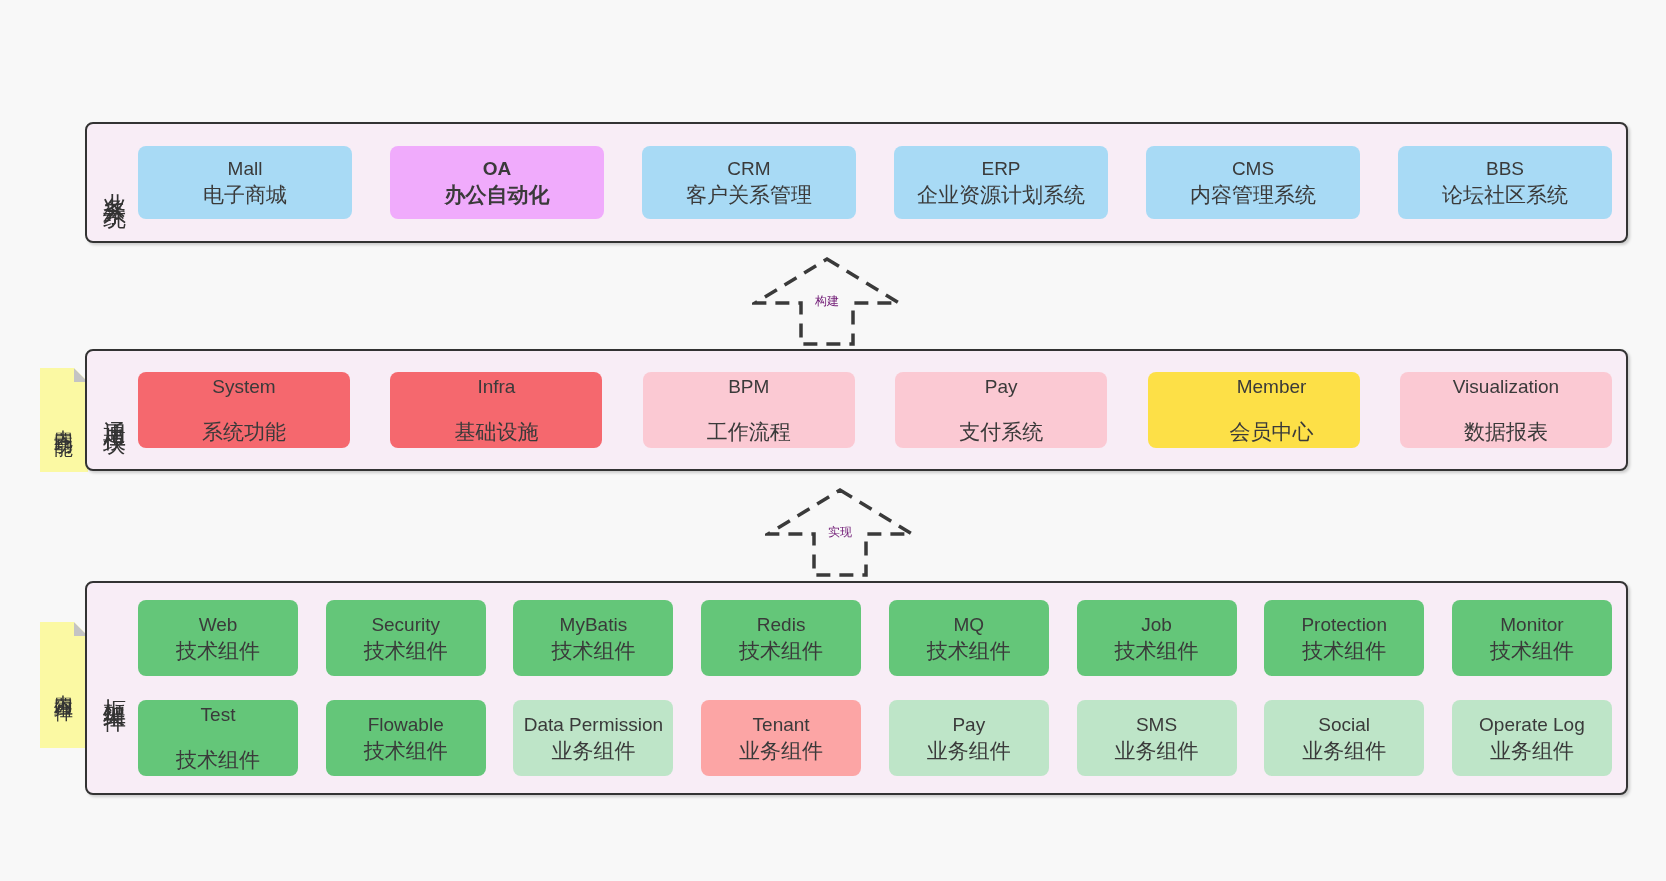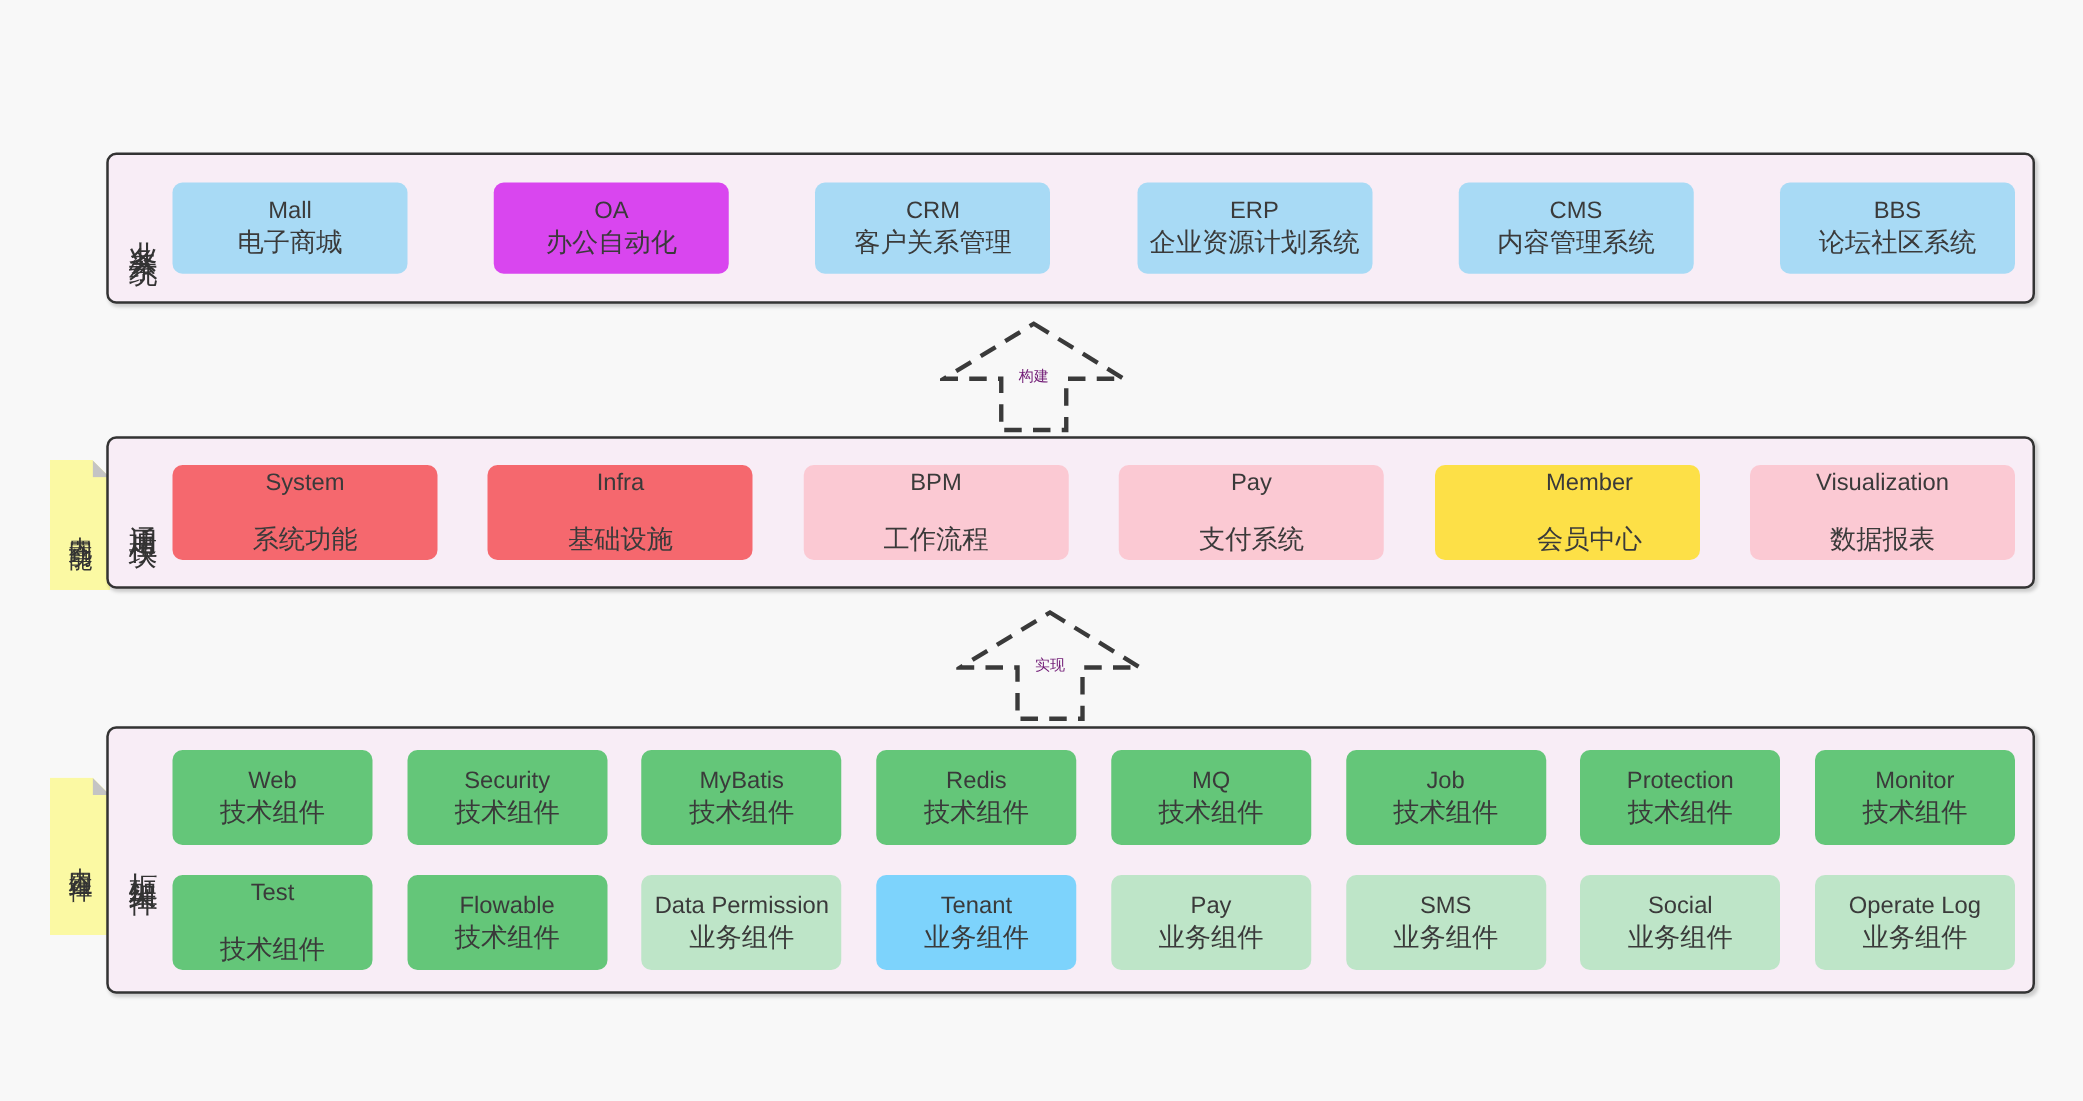--- a/index.html
+++ b/index.html
@@ -29,21 +29,21 @@
     white-space:nowrap;
   }
   .rows{flex:1;display:flex;flex-direction:column;gap:24px;}
   .row{display:flex;justify-content:space-between;}
   .box{
     border-radius:8px;
     display:flex;flex-direction:column;align-items:center;justify-content:center;
     text-align:center;line-height:1.32;
     padding:2px 8px;box-sizing:border-box;
   }
-  .section-1 .box{width:188px;height:73px;}
+  .section-1 .box{width:214px;height:73px;}
   .section-2 .box{width:212px;height:76px;justify-content:space-between;}
   .section-3 .box{width:160px;height:76px;}
   .box-title{font-size:19px;}
   .box-subtitle{font-size:21px;}
   .arrow{
     position:absolute;width:150px;height:92px;z-index:1;
   }
   .arrow-1{left:752px;top:256px;}
   .arrow-2{left:765px;top:487px;}
   .arrow svg{position:absolute;left:0;top:0;}
@@ -73,21 +73,21 @@
 <body>
 
 <div class="section section-1">
   <div class="v-label">业务系统</div>
   <div class="rows">
       <div class="row">
         <div class="box" style="background: rgb(168, 218, 245);">
           <div class="box-title">Mall</div>
           <div class="box-subtitle">电子商城</div>
         </div>
-        <div class="box" style="background: #d946ef;">
+        <div class="box" style="background: #f0abfc; font-weight: bold;">
           <div class="box-title">OA</div>
           <div class="box-subtitle">办公自动化</div>
         </div>
         <div class="box" style="background: rgb(168, 218, 245);">
           <div class="box-title">CRM</div>
           <div class="box-subtitle">客户关系管理</div>
         </div>
         <div class="box" style="background: rgb(168, 218, 245);">
           <div class="box-title">ERP</div>
           <div class="box-subtitle">企业资源计划系统</div>
@@ -203,21 +203,21 @@
           <div class="box-subtitle">技术组件</div>
         </div>
         <div class="box" style="background: rgb(100, 198, 121);">
           <div class="box-title">Flowable</div>
           <div class="box-subtitle">技术组件</div>
         </div>
         <div class="box" style="background: rgb(190, 229, 200);">
           <div class="box-title">Data Permission</div>
           <div class="box-subtitle">业务组件</div>
         </div>
-        <div class="box" style="background: #7dd3fc;">
+        <div class="box" style="background: #fca5a5;">
           <div class="box-title">Tenant</div>
           <div class="box-subtitle">业务组件</div>
         </div>
         <div class="box" style="background: rgb(190, 229, 200);">
           <div class="box-title">Pay</div>
           <div class="box-subtitle">业务组件</div>
         </div>
         <div class="box" style="background: rgb(190, 229, 200);">
           <div class="box-title">SMS</div>
           <div class="box-subtitle">业务组件</div>

